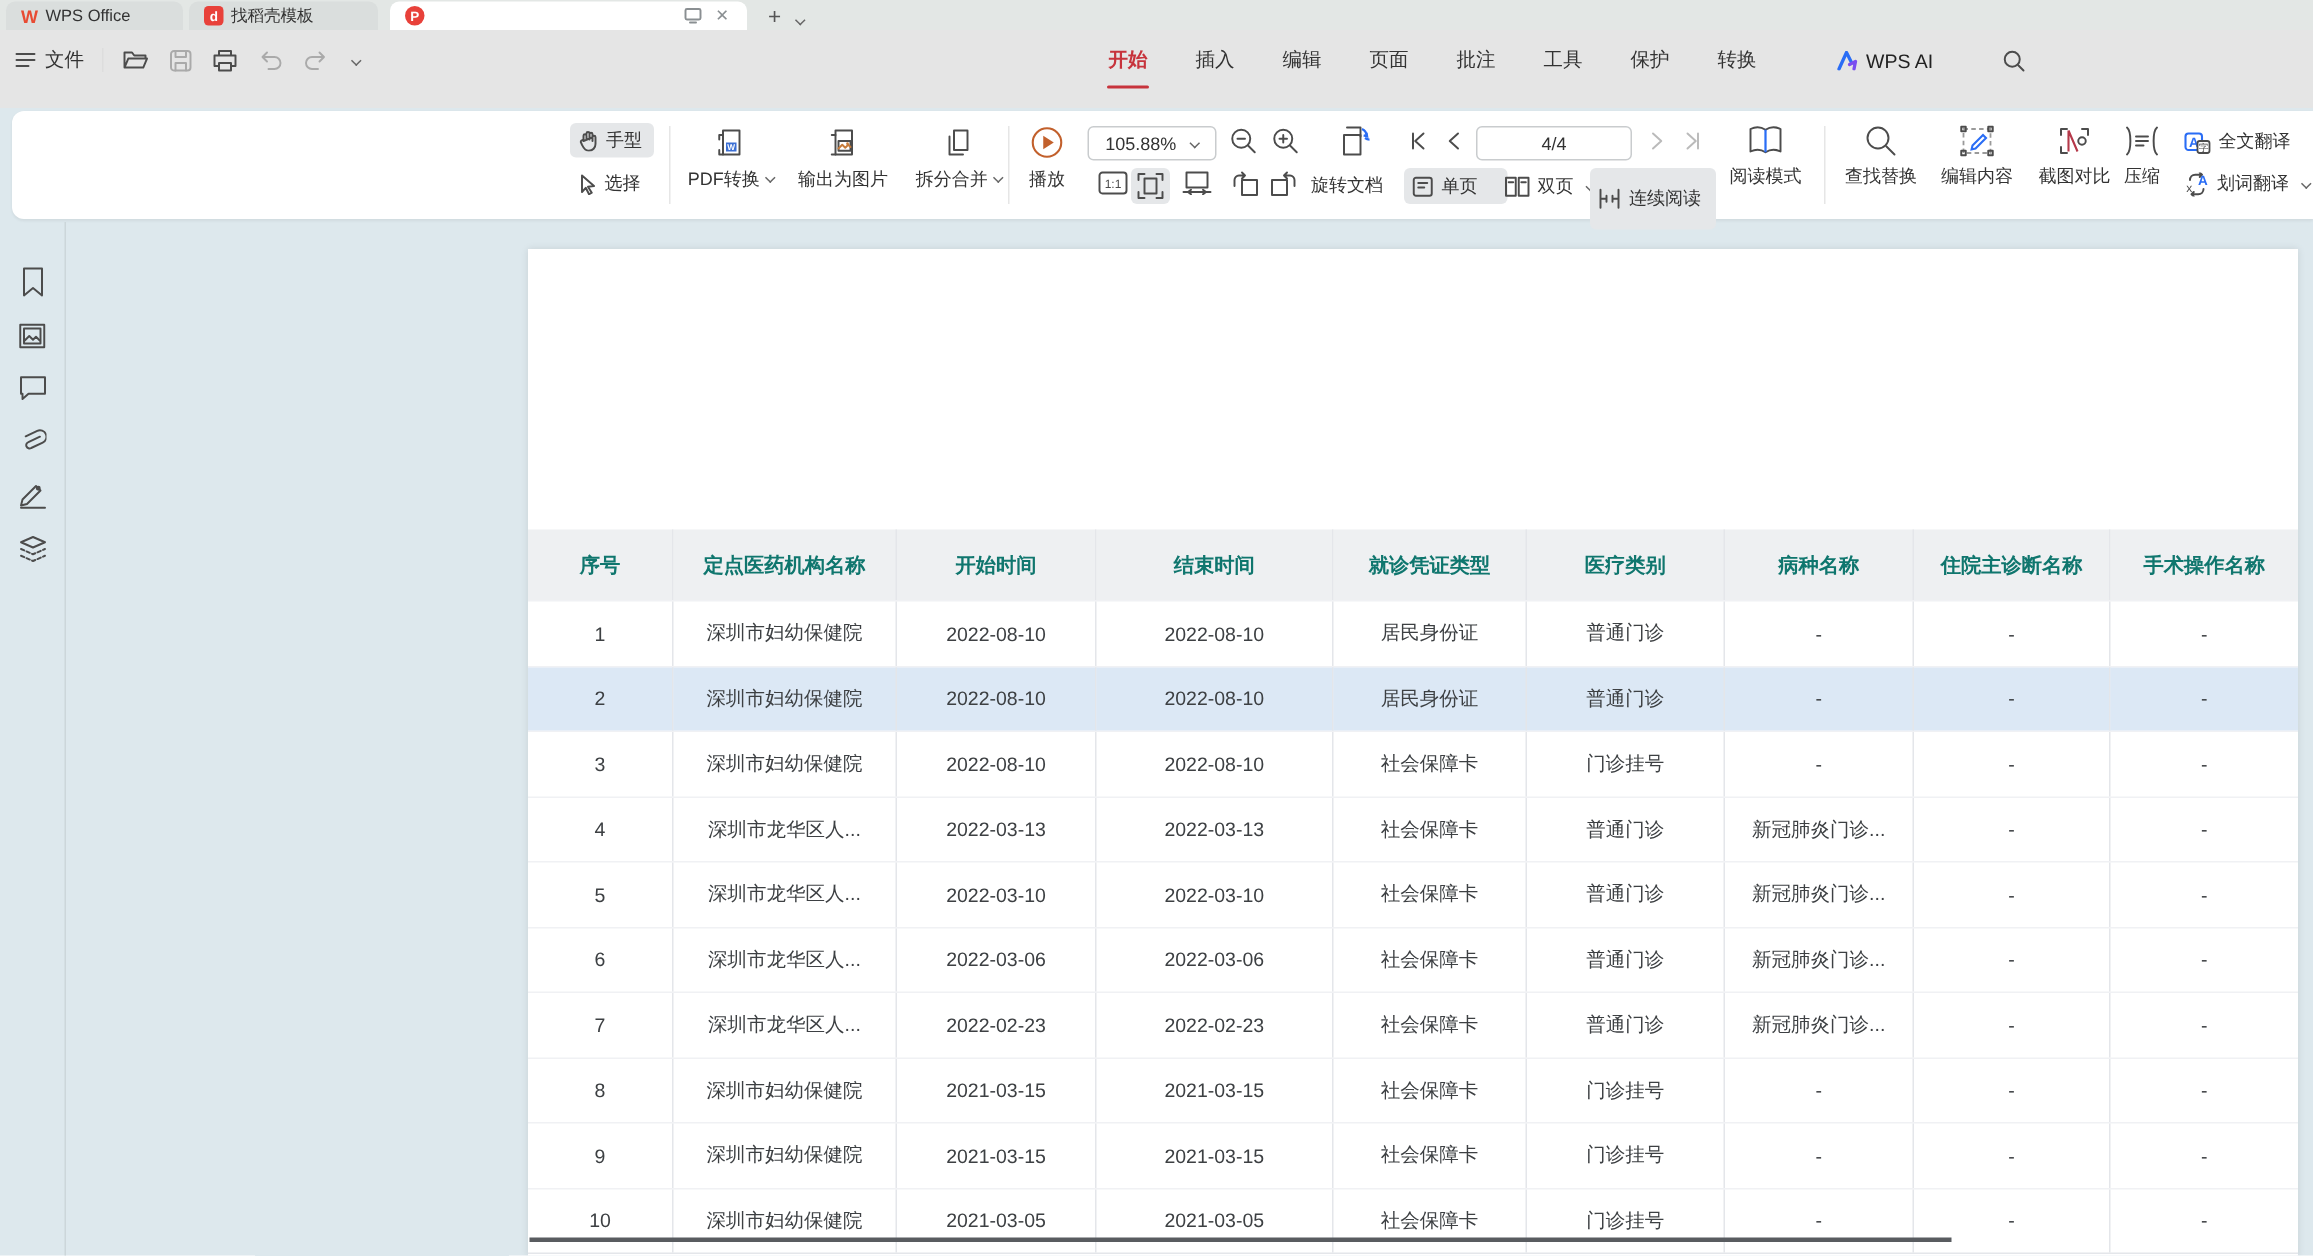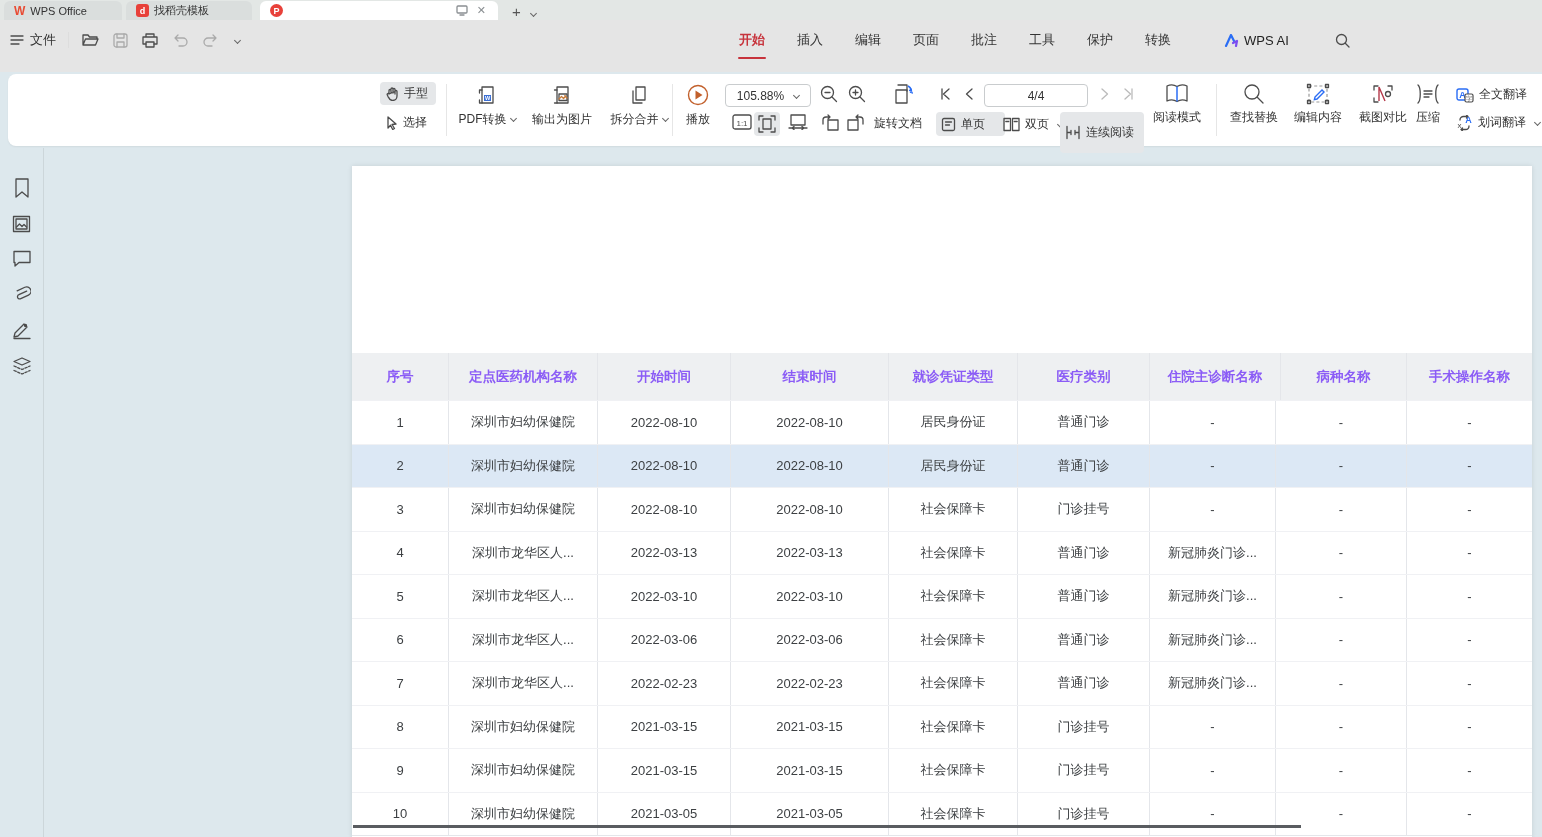--- a/index.html
+++ b/index.html
@@ -62,21 +62,21 @@
 
   
   .page { position:absolute; left:352px; top:94px; width:1180px; height:672px;
           background:#fff; box-shadow:0 0 5px rgba(0,0,0,.10); }
   .doc-table { position:absolute; left:0; top:187px; width:1180px; filter:blur(0.35px); }
   .trow { display:flex; }
   .tcell { flex:none; display:flex; align-items:center; justify-content:center;
            font-size:13px; color:#3d4043; border-right:1px solid #e4e6ea; height:42.5px; }
   .tcell:last-child { border-right:none; }
   .thead .tcell { height:47px; background:#eef0f2; font-weight:bold; font-size:13.5px;
-                  color:#8b5cf6; }
+                  color:#0f766e; }
   .trow.body { border-top:1px solid #f0f1f4; }
   .trow.body:last-child { border-bottom:1px solid #e4e6ea; }
   .trow.hl .tcell { background:#dce8f5; }
   .endline { position:absolute; left:1px; top:659px; width:948px; height:3px; background:#595c60; }
 
   .icon-stroke { stroke:#4c4c4c; fill:none; stroke-width:1.3; stroke-linecap:round; stroke-linejoin:round; }
 </style>
 </head>
 <body>
 
@@ -421,22 +421,22 @@
 
   <div class="page">
     <div class="doc-table">
         <div class="trow thead">
           <div class="tcell" style="width: 97px;">序号</div>
           <div class="tcell" style="width: 149px;">定点医药机构名称</div>
           <div class="tcell" style="width: 133px;">开始时间</div>
           <div class="tcell" style="width: 158px;">结束时间</div>
           <div class="tcell" style="width: 129px;">就诊凭证类型</div>
           <div class="tcell" style="width: 132px;">医疗类别</div>
+          <div class="tcell" style="width: 126px;">病种名称</div>
           <div class="tcell" style="width: 131px;">住院主诊断名称</div>
-          <div class="tcell" style="width: 126px;">病种名称</div>
           <div class="tcell" style="width: 125px;">手术操作名称</div>
         </div>
         <div class="trow body">
           <div class="tcell" style="width: 97px;">1</div>
           <div class="tcell" style="width: 149px;">深圳市妇幼保健院</div>
           <div class="tcell" style="width: 133px;">2022-08-10</div>
           <div class="tcell" style="width: 158px;">2022-08-10</div>
           <div class="tcell" style="width: 129px;">居民身份证</div>
           <div class="tcell" style="width: 132px;">普通门诊</div>
           <div class="tcell" style="width: 126px;">-</div>

